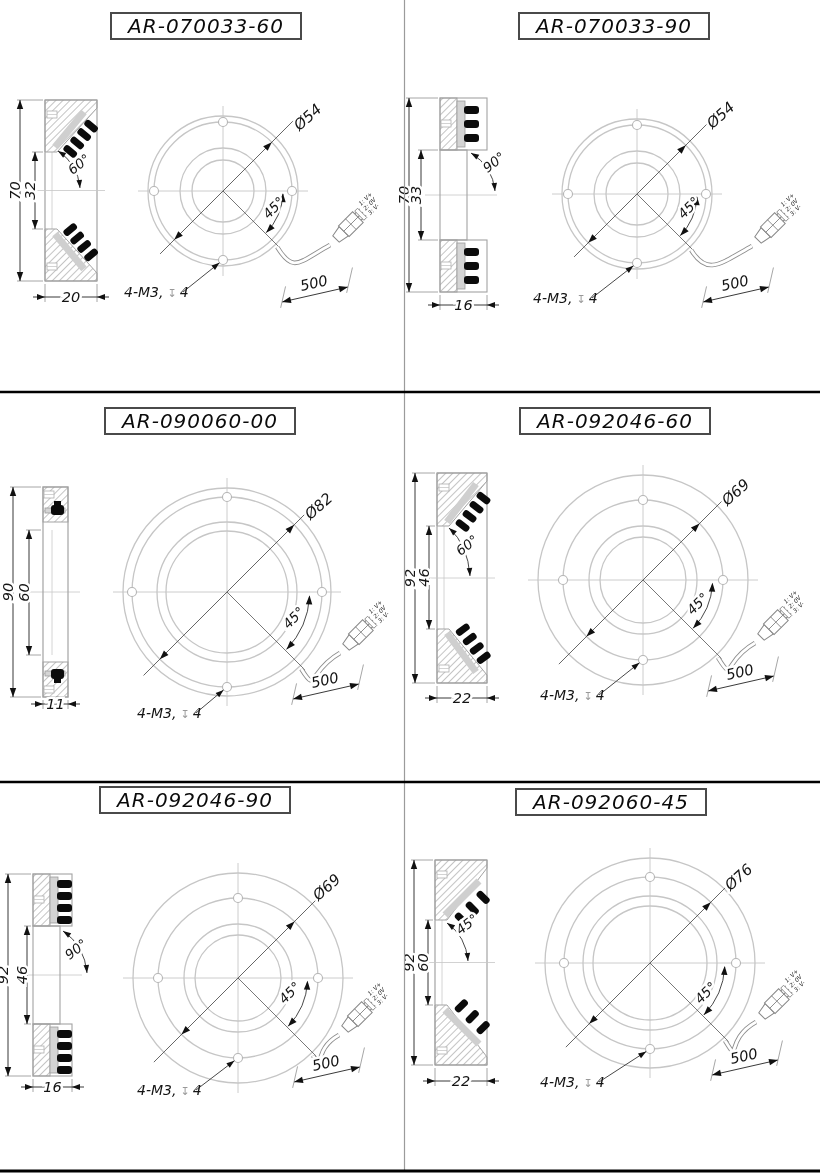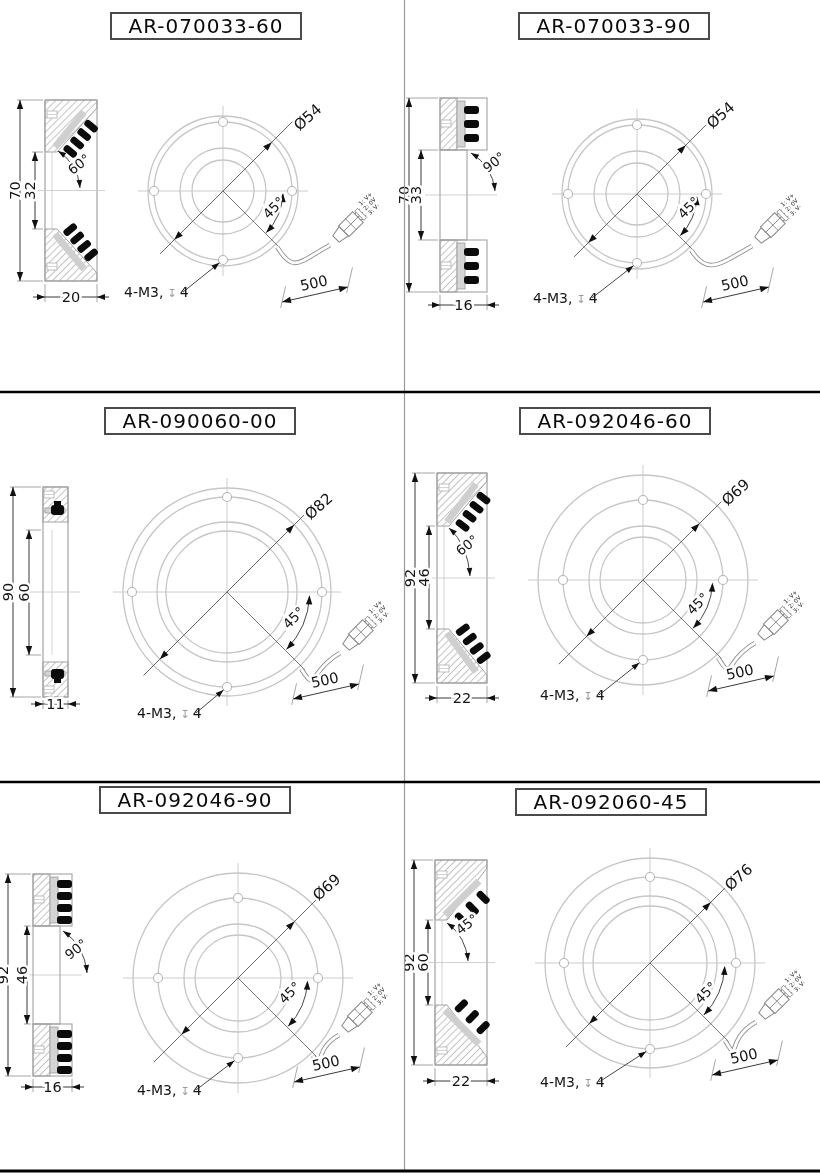--- a/index.html
+++ b/index.html
@@ -1,16 +1,16 @@
 <!DOCTYPE html>
 <html><head>
 <meta charset="utf-8">
 <style>
   html,body{margin:0;padding:0;background:#fff;}
-  .sheet{position:relative;width:820px;height:1175px;background:#fff;overflow:hidden;}
+  .sheet{position:relative;width:820px;height:1175px;background:#fff;overflow:hidden;font-style:italic;}
   svg text{font-family:"DejaVu Sans",sans-serif;}
   .t-title{font-size:20px;letter-spacing:1px;fill:#0a0a0a;}
   .t-dim{font-size:14.5px;fill:#141414;}
   .t-ang{font-size:13.5px;fill:#141414;}
   .t-dia{font-size:15px;fill:#141414;}
   .t-note{font-size:14px;fill:#141414;}
   .t-sym{font-size:11px;fill:#999;}
   .t-pin{font-size:5.8px;fill:#222;}
   .lbl{paint-order:stroke;stroke:#ffffff;stroke-width:5px;}
 </style>

